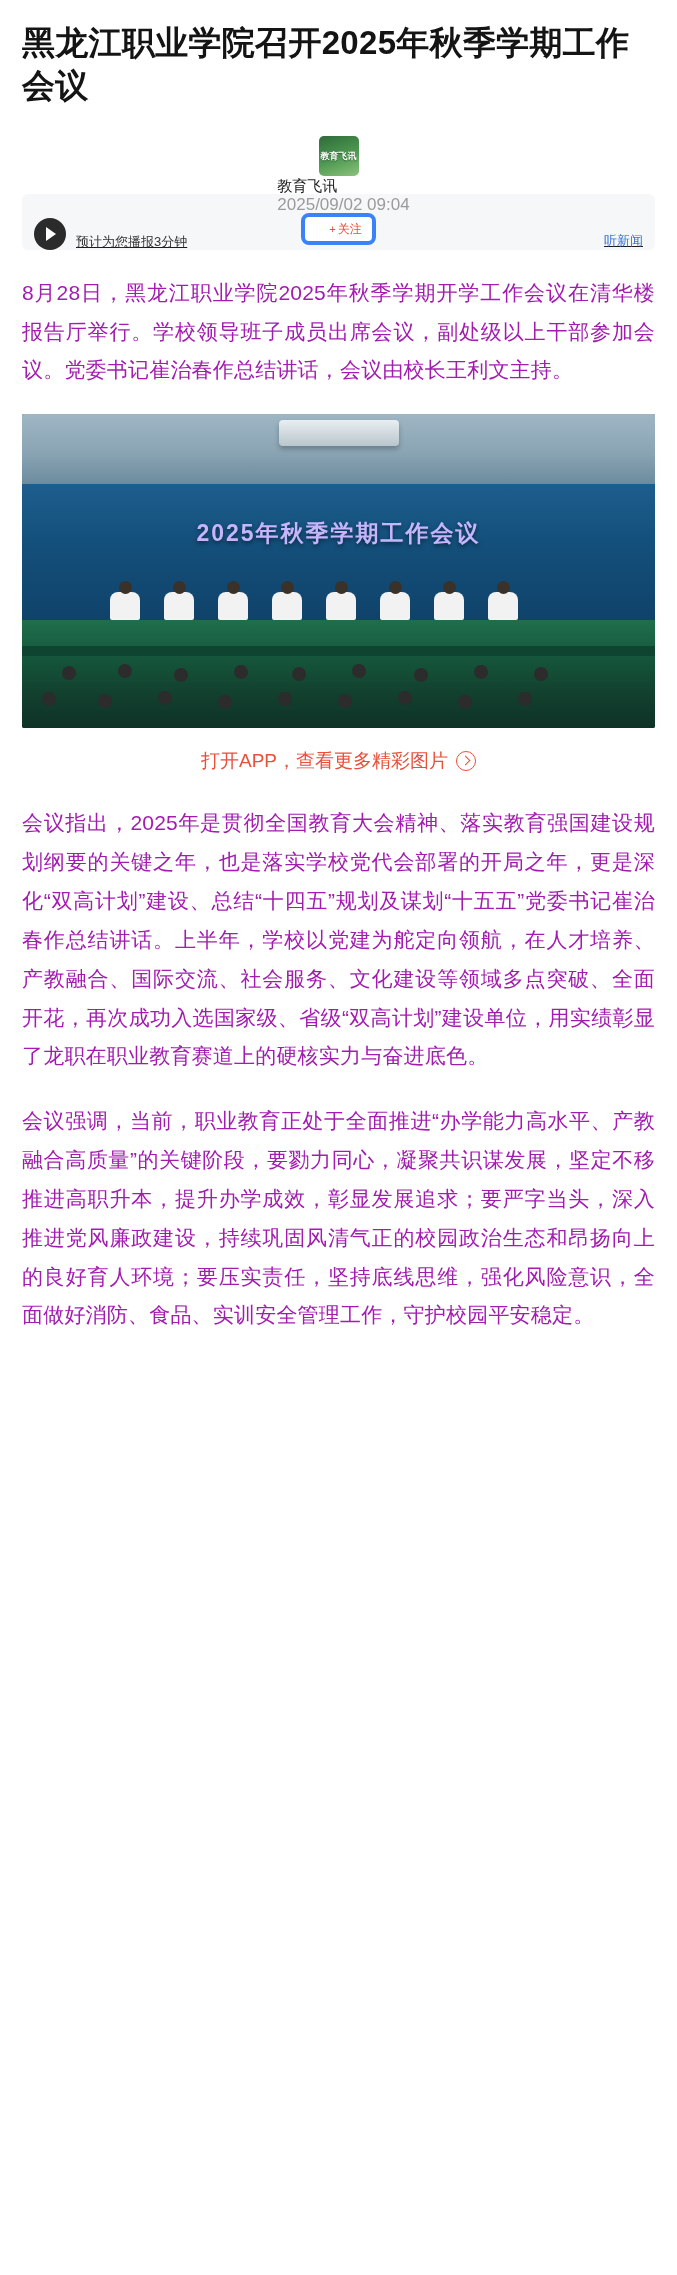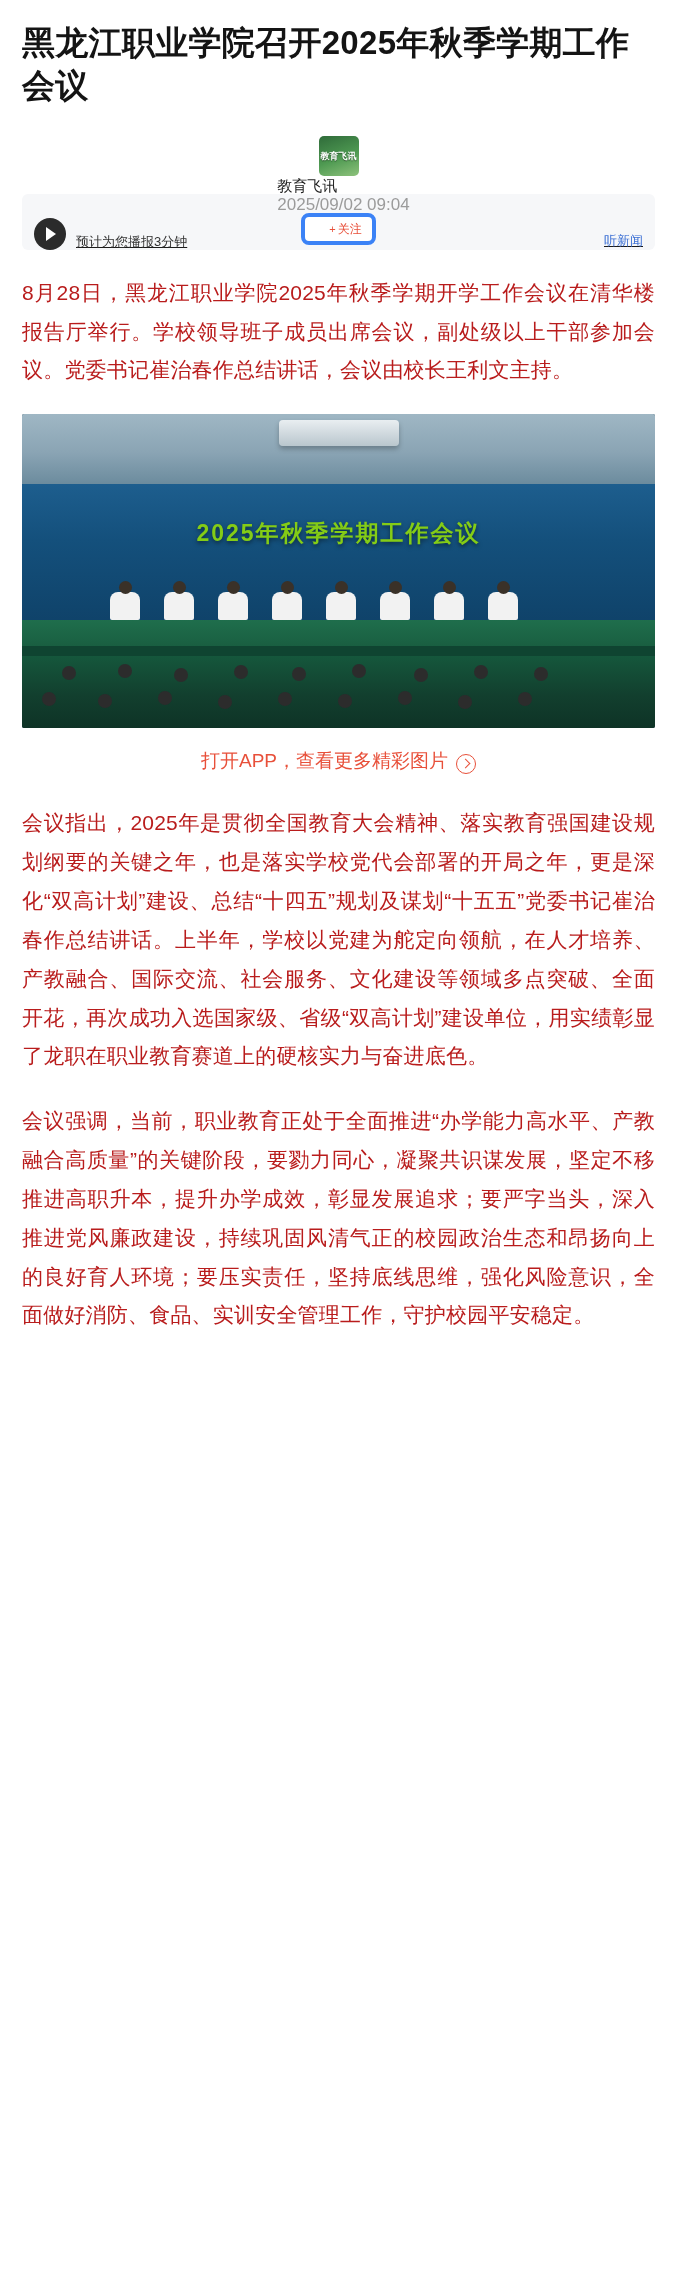--- a/index.html
+++ b/index.html
@@ -132,21 +132,21 @@
     flex: 0 0 auto;
     font-size: 13px;
     color: #3b6fd4;
     padding-left: 10px;
   }
 
   
   .body-text {
     font-size: 21px;
     line-height: 1.85;
-    color: #b91c1c;
+    color: #a21caf;
     margin: 26px 0 0 0;
     text-align: justify;
     letter-spacing: 0.2px;
   }
   .body-text:first-of-type { margin-top: 24px; }
 
   
   .figure {
     margin-top: 24px;
   }
@@ -173,21 +173,21 @@
     box-shadow: 0 3px 5px rgba(0,0,0,.25);
   }
   .photo .backdrop {
     position: absolute; left:0; right:0; top: 70px; height: 140px;
     background: linear-gradient(180deg,#1d5e8e 0%, #14507c 40%, #0f4269 100%);
   }
   .photo .banner {
     position: absolute;
     left: 50%; top: 104px;
     transform: translateX(-50%);
-    color: #84cc16;
+    color: #c4b5fd;
     font-size: 23px;
     font-weight: bold;
     letter-spacing: 2px;
     white-space: nowrap;
     text-shadow: 0 2px 4px rgba(0,0,0,.5);
   }
   .photo .sidewall-l, .photo .sidewall-r {
     position: absolute; top: 70px; height: 140px; width: 74px;
     background: linear-gradient(180deg,#c8b79a,#a79579);
   }
@@ -224,21 +224,21 @@
   .photo .person .h {
     position: absolute;
     left: 9px; top: -11px;
     width: 13px; height: 13px;
     border-radius: 50%;
     background: #3a3128;
   }
   .app-cta {
     margin-top: 14px;
     display: flex;
-    align-items: flex-end;
+    align-items: center;
     justify-content: center;
     gap: 8px;
     color: #e8503a;
     font-size: 19px;
     padding: 6px 0 4px 0;
   }
   .app-cta .arrow {
     width: 20px; height: 20px;
     border: 1.6px solid #e8503a;
     border-radius: 50%;

